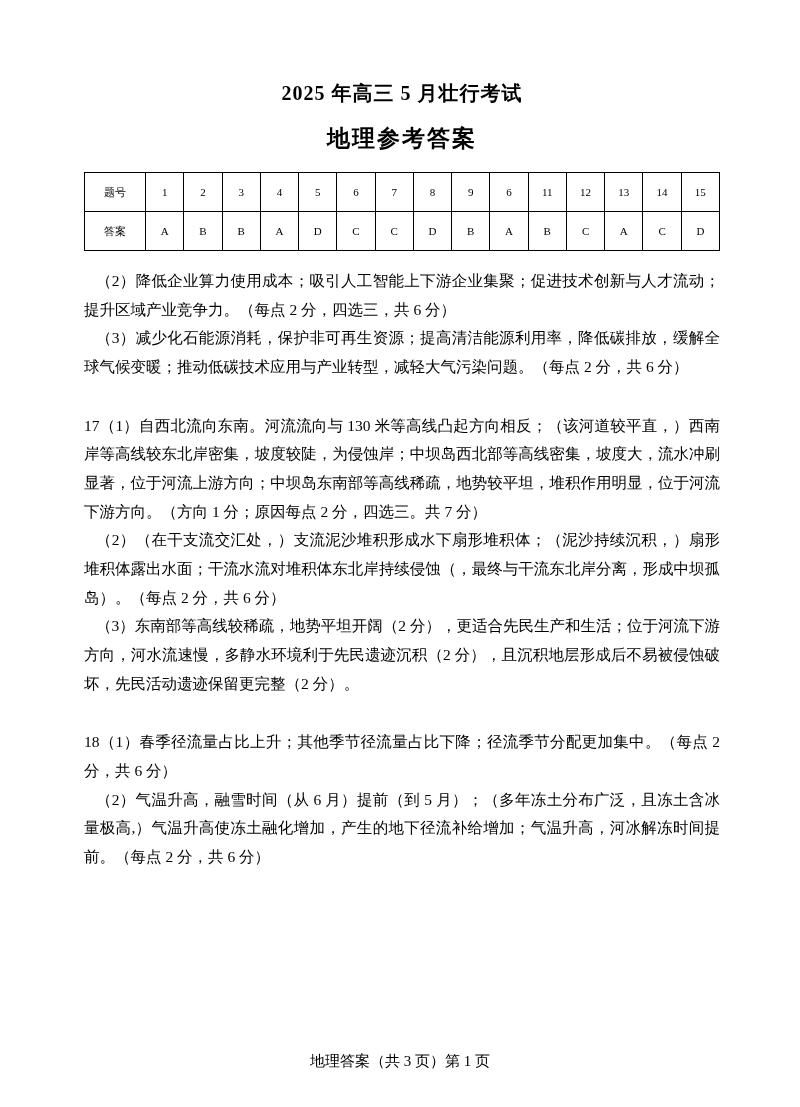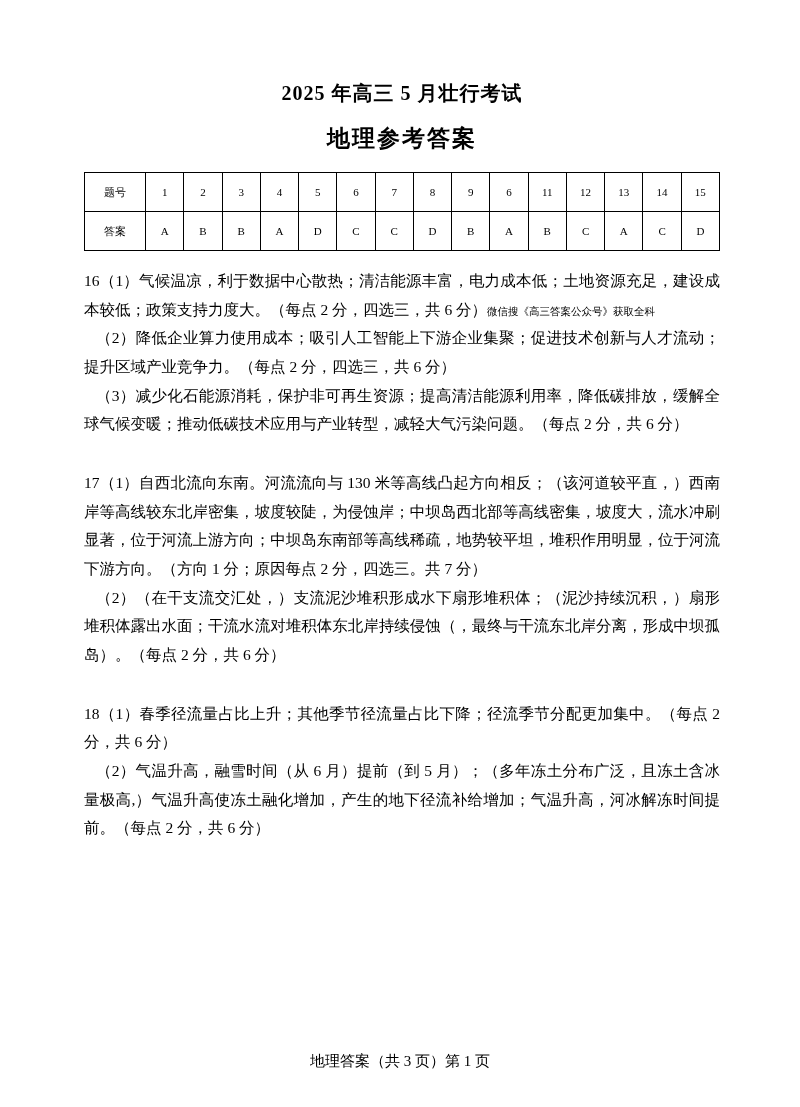--- a/index.html
+++ b/index.html
@@ -106,28 +106,28 @@
       <td>B</td>
       <td>C</td>
       <td>A</td>
       <td>C</td>
       <td>D</td>
     </tr>
   </tbody>
     </table>
 
   <div class="qblock">
-    <p class="ans"><span>16（1）气候温凉，利于数据中心散热；清洁能源丰富，电力成本低；土地资源充足，建设成本较低；政策支持力度大。（每点 2 分，四选三，共 6 分）</span><span class="watermark">微信搜《高三答案公众号》获取全科</span></p>
     <p class="ans indent">（2）降低企业算力使用成本；吸引人工智能上下游企业集聚；促进技术创新与人才流动；提升区域产业竞争力。（每点 2 分，四选三，共 6 分）</p>
     <p class="ans indent">（3）减少化石能源消耗，保护非可再生资源；提高清洁能源利用率，降低碳排放，缓解全球气候变暖；推动低碳技术应用与产业转型，减轻大气污染问题。（每点 2 分，共 6 分）</p>
   </div>
 
   <div class="qblock">
     <p class="ans">17（1）自西北流向东南。河流流向与 130 米等高线凸起方向相反；（该河道较平直，）西南岸等高线较东北岸密集，坡度较陡，为侵蚀岸；中坝岛西北部等高线密集，坡度大，流水冲刷显著，位于河流上游方向；中坝岛东南部等高线稀疏，地势较平坦，堆积作用明显，位于河流下游方向。（方向 1 分；原因每点 2 分，四选三。共 7 分）</p>
     <p class="ans indent">（2）（在干支流交汇处，）支流泥沙堆积形成水下扇形堆积体；（泥沙持续沉积，）扇形堆积体露出水面；干流水流对堆积体东北岸持续侵蚀（，最终与干流东北岸分离，形成中坝孤岛）。（每点 2 分，共 6 分）</p>
+    <p class="ans indent">（3）东南部等高线较稀疏，地势平坦开阔（2 分），更适合先民生产和生活；位于河流下游方向，河水流速慢，多静水环境利于先民遗迹沉积（2 分），且沉积地层形成后不易被侵蚀破坏，先民活动遗迹保留更完整（2 分）。</p>
   </div>
 
   <div class="qblock">
     <p class="ans">18（1）春季径流量占比上升；其他季节径流量占比下降；径流季节分配更加集中。（每点 2 分，共 6 分）</p>
     <p class="ans indent">（2）气温升高，融雪时间（从 6 月）提前（到 5 月）；（多年冻土分布广泛，且冻土含冰量极高,）气温升高使冻土融化增加，产生的地下径流补给增加；气温升高，河冰解冻时间提前。（每点 2 分，共 6 分）</p>
   </div>
 
   <div class="footer">地理答案（共 3 页）第 1 页</div>
 
 </div>

